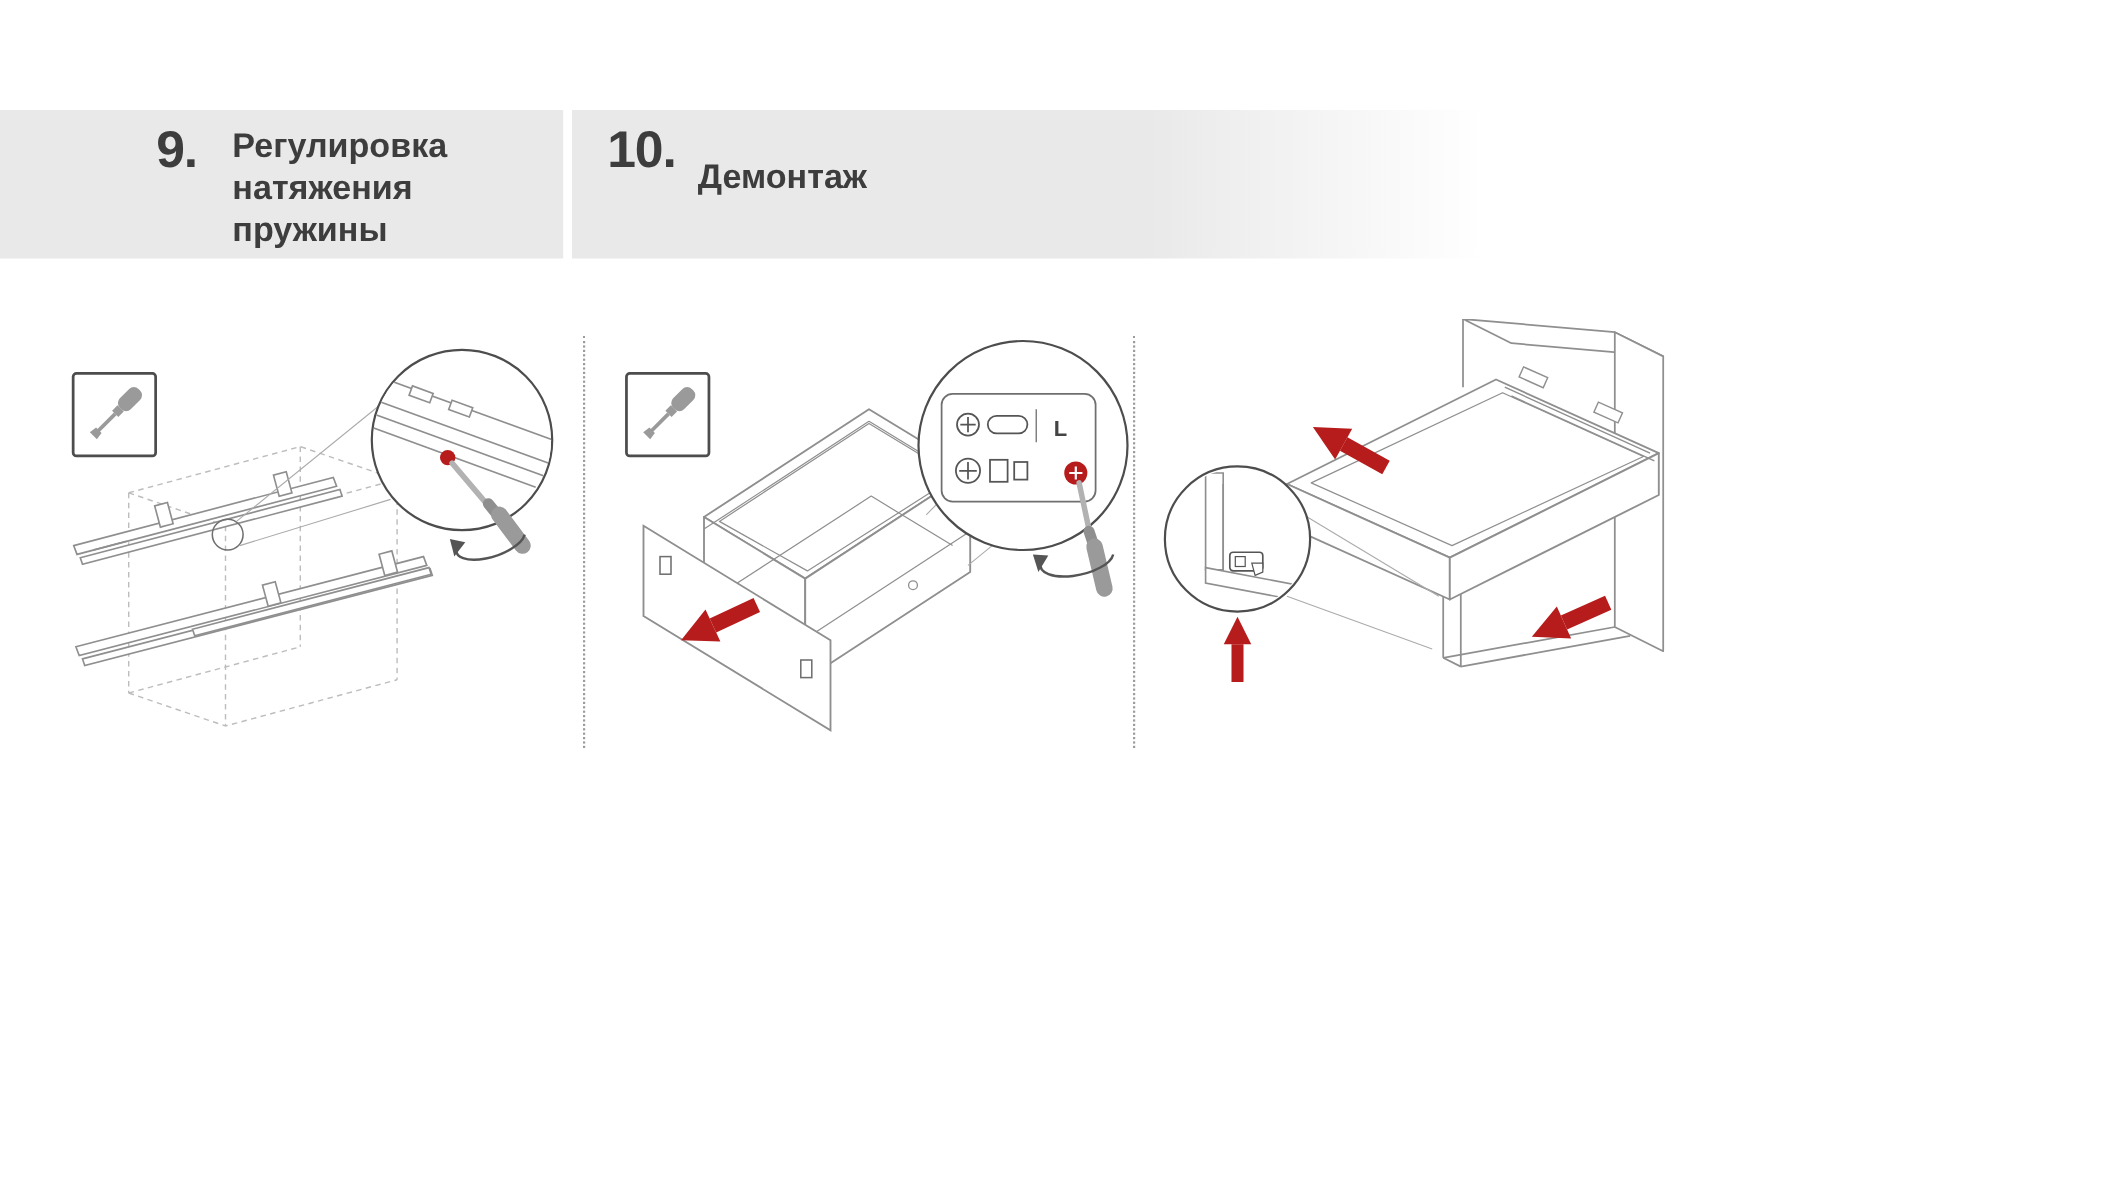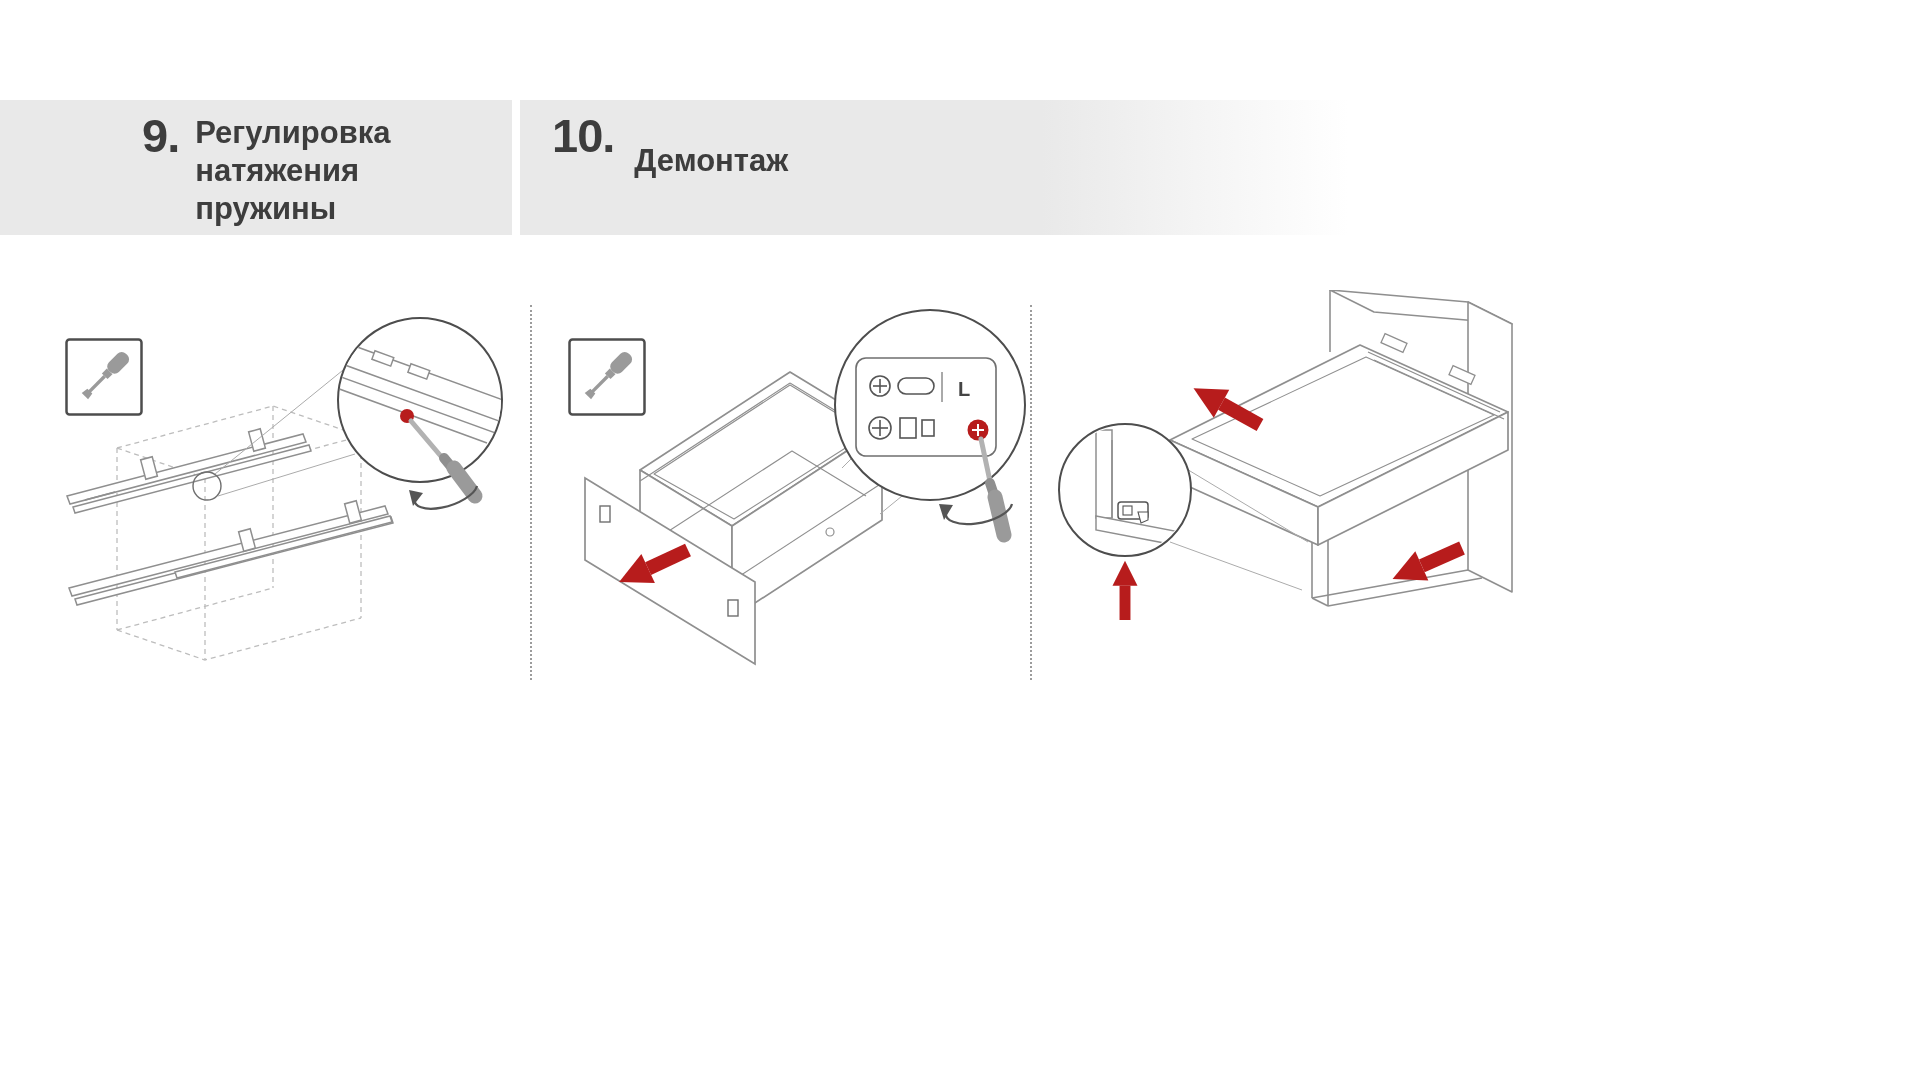--- a/index.html
+++ b/index.html
@@ -8,21 +8,21 @@
 
   .band { position:absolute; top:100px; height:135px; }
   .band-left  { left:0; width:512px; background:#e9e9e9; }
   .band-right { left:520px; width:900px;
     background:linear-gradient(to right, #e9e9e9 0%, #e9e9e9 58%, rgba(233,233,233,0) 92%); }
 
   .step { position:absolute; display:flex; align-items:flex-start; color:#3d3d3d; }
   .step9  { left:142px; top:112px; }
   .step10 { left:552px; top:112px;justify-content:center; }
   .step-num { font-size:47px; font-weight:700; line-height:1; letter-spacing:-1px; }
-  .step-title { margin-left:16px; font-size:31px; font-weight:700; line-height:1.22; margin-top:2px; }
+  .step-title { margin-left:32px; font-size:31px; font-weight:700; line-height:1.22; margin-top:2px; }
   .step-title span { display:block; }
   .step-title.single { margin-top:30px; margin-left:20px; }
 
   .vsep { position:absolute; top:305px; height:375px; width:0; border-left:2px dotted #9c9c9c; }
 
   .panel { position:absolute; }
 </style>
 </head>
 <body>
 

